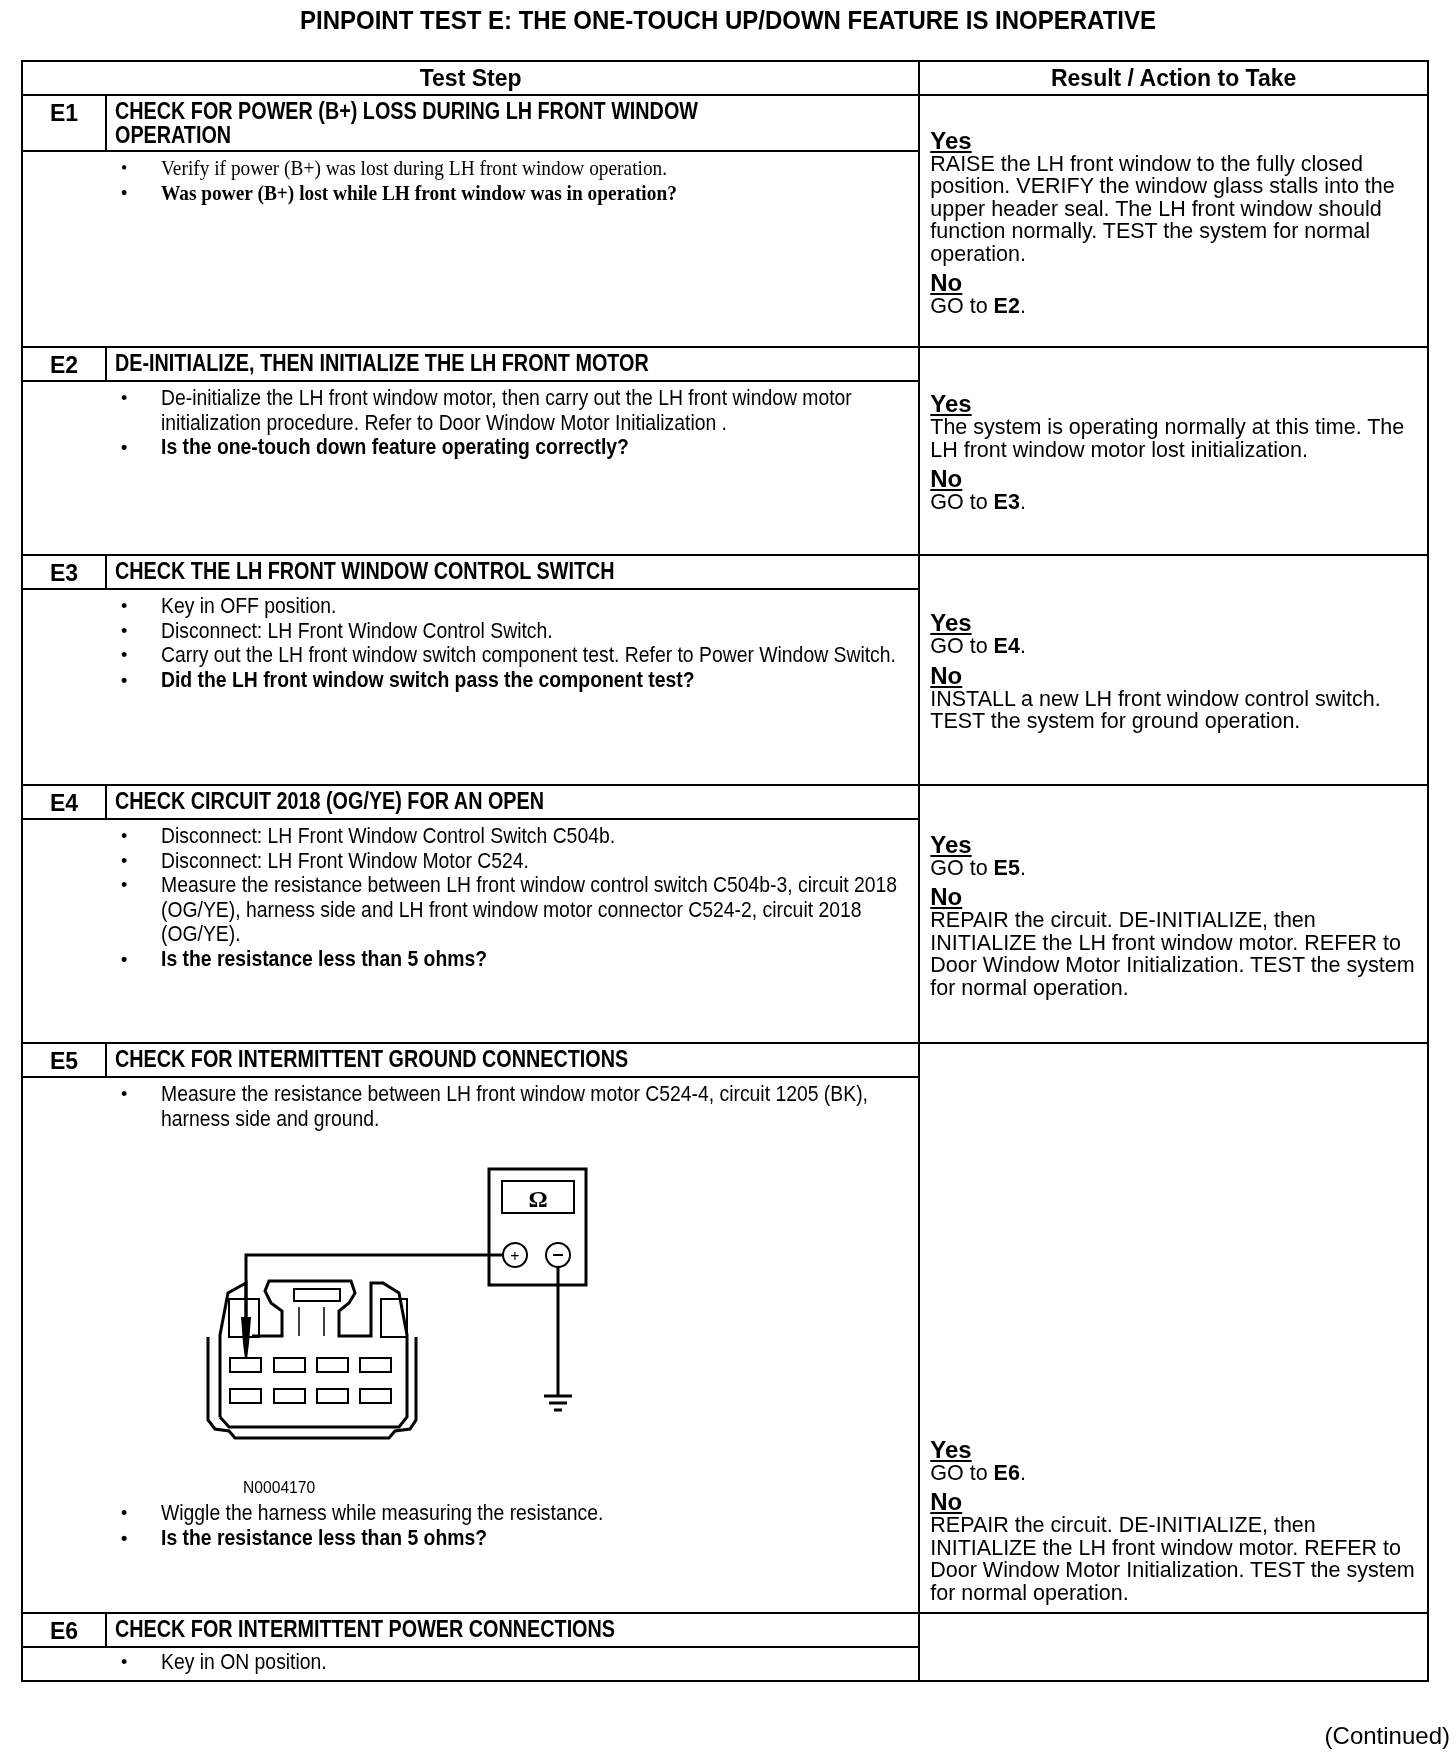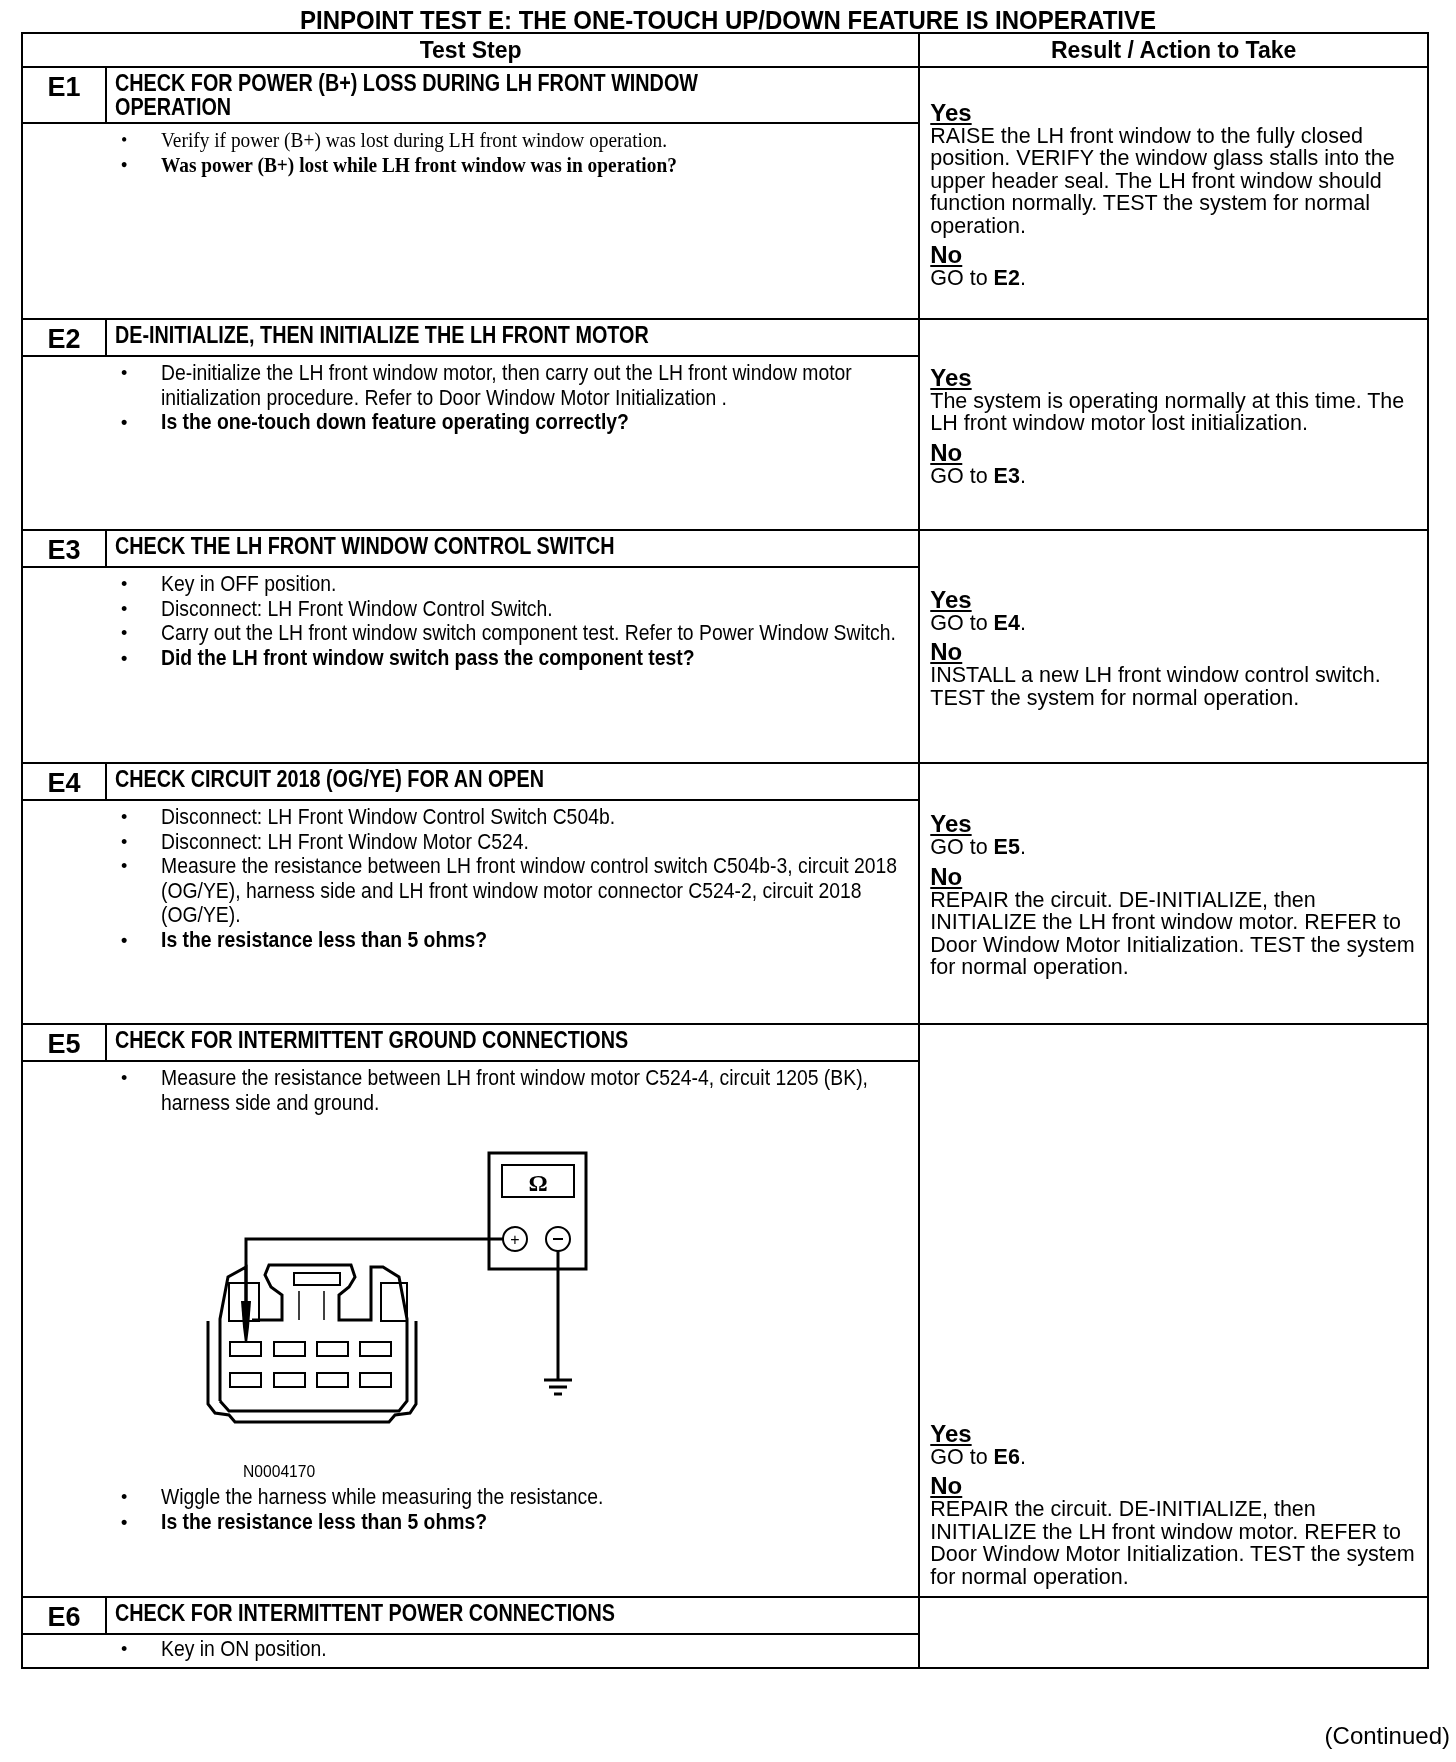--- a/index.html
+++ b/index.html
@@ -7,31 +7,31 @@
     width: 1456px; height: 1762px; position: relative; overflow: hidden;
     font-family: "Liberation Sans", sans-serif; color: #000;
   }
   .title {
     position: absolute; left: 0; top: 6px; width: 1456px; text-align: center;
     font-weight: bold; font-size: 25px; letter-spacing: 0px;
     transform: scaleX(0.96);
   }
   .narrow { display: inline-block; transform: scaleX(0.86); transform-origin: left center; white-space: nowrap; }
   table.pt {
-    position: absolute; left: 21px; top: 32px; width: 1408px;
+    position: absolute; left: 21px; top: 60px; width: 1408px;
     border-collapse: collapse; table-layout: fixed;
   }
   table.pt td, table.pt th { border: 2px solid #000; vertical-align: top; padding: 0; }
   table.pt th {
     font-size: 23px; font-weight: bold; height: 32px; text-align: center; vertical-align: middle;
   }
   .col-id { width: 84px; }
   .col-step { width: 812px; }
   .col-res { width: 508px; }
-  .idcell { font-weight: bold; font-size: 27px; text-align: center; vertical-align: top !important; padding-top: 4px !important; }
+  .idcell { font-weight: bold; font-size: 23px; text-align: center; vertical-align: top !important; padding-top: 4px !important; }
   .hdcell { font-weight: bold; font-size: 23px; padding: 3px 8px 2px 8px !important; line-height: 24px; }
   .stepbody { padding: 4px 0 6px 0 !important; font-size: 22px; line-height: 24.5px; }
   .stepbody ul { list-style: none; margin: 0; padding: 0; }
   .stepbody li { position: relative; padding-left: 138px; margin-left: -84px; }
   .stepbody li::before {
     content: "•"; position: absolute; left: 98px; top: 0; font-size: 18px;
   }
   .stepbody li .t { display: inline-block; transform: scaleX(0.88); transform-origin: left top; width: 113%; }
   .stepbody li.b { font-weight: bold; }
   .rescell { padding: 0 10px !important; font-size: 21.5px; line-height: 22.5px; vertical-align: middle !important; }
@@ -100,21 +100,21 @@
     </td>
   </tr>
 
   <tr style="height:34px;">
     <td class="idcell">E3</td>
     <td class="hdcell"><span class="narrow">CHECK THE LH FRONT WINDOW CONTROL SWITCH</span></td>
     <td class="rescell" rowspan="2">
       <div class="res-label">Yes</div>
       <div class="res-text"><span>GO to </span><b>E4</b><span>.</span></div>
       <div class="res-label">No</div>
-      <div class="res-text">INSTALL a new LH front window control switch. TEST the system for normal operation.</div>
+      <div class="res-text">INSTALL a new LH front window control switch. TEST the system for ground operation.</div>
     </td>
   </tr>
   <tr style="height:196px;">
     <td colspan="2" class="stepbody" style="padding-left:84px !important;margin-top:48px;">
       <ul>
         <li><span class="t">Key in OFF position.</span></li>
         <li><span class="t">Disconnect: LH Front Window Control Switch.</span></li>
         <li><span class="t">Carry out the LH front window switch component test. Refer to Power Window Switch.</span></li>
         <li class="b"><span class="t">Did the LH front window switch pass the component test?</span></li>
       </ul>

